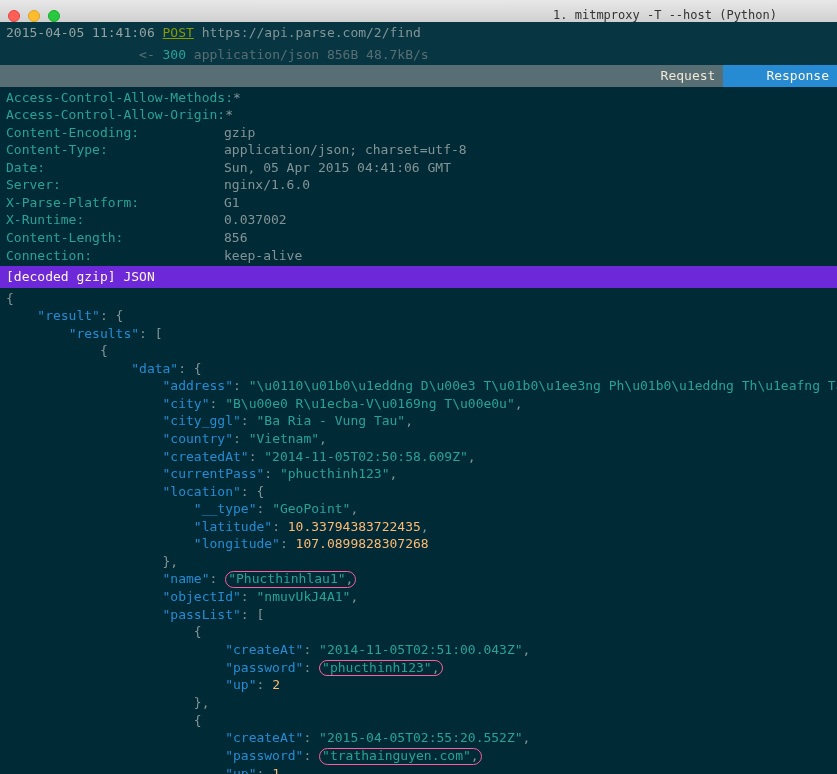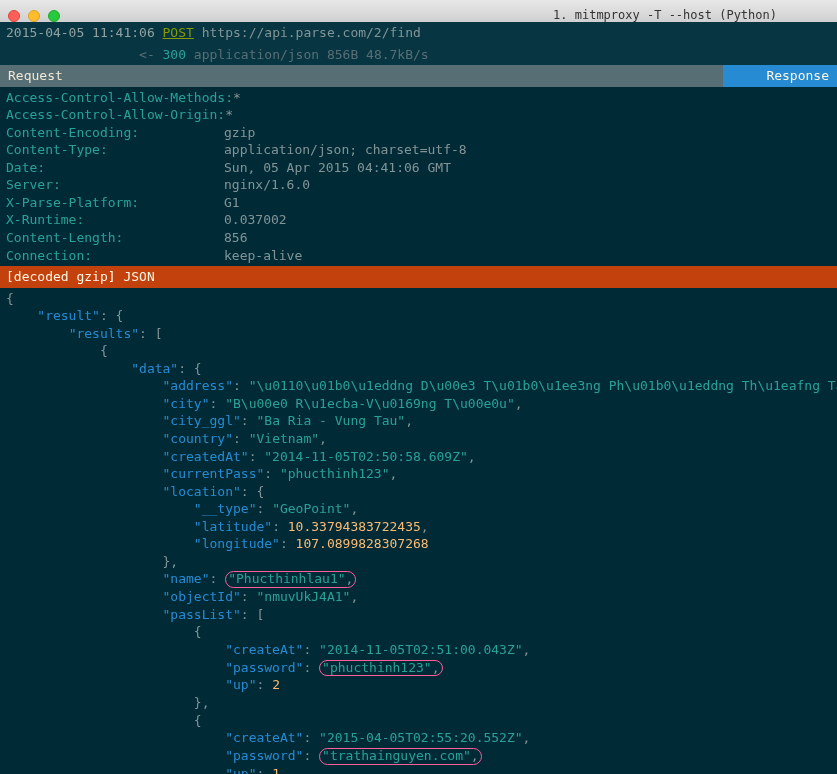--- a/index.html
+++ b/index.html
@@ -14,28 +14,28 @@
 .content { background: #002b36; color: #839496; line-height: 1.35; font-size: 13px; }
 .topline { background: #073642; padding: 2px 6px; white-space: nowrap; }
 .topline2 { background: #073642; padding: 2px 6px; }
 .ts { color: #93a1a1; margin-top: 25px; }
 .method { color: #859900; text-decoration: underline; }
 .url { color: #839496; }
 .arrow { color: #586e75; }
 .status200 { color: #2aa198; }
 .grey { color: #586e75; }
 .tabs { display: flex; }
-.tab { padding: 2px 8px; }
+.tab { padding: 2px 8px; text-align: right; }
 .tab-inactive { background: #586e75; color: #eee8d5; flex: 1; }
 .tab-active { background: #268bd2; color: #fdf6e3; padding-left: 43px; }
 .headers { padding: 2px 6px; }
 .hrow { display: flex; }
 .hkey { color: #2aa198; min-width: 218px; }
 .hval { color: #839496; }
-.decoded-bar { background: #c2410c; color: #fdf6e3; padding: 2px 6px; }
+.decoded-bar { background: #6d28d9; color: #fdf6e3; padding: 2px 6px; }
 .json-body { padding: 2px 6px; white-space: pre; color: #839496; }
 .key { color: #268bd2; }
 .str { color: #2aa198; }
 .num { color: #fdba74; }
 .plain { color: #839496; }
 .circ { display: inline-block; border: 1.5px solid #ff5d9e; border-radius: 10px; padding: 0 2px; line-height: 1.15; }
 </style>
 </head>
 <body>
 

